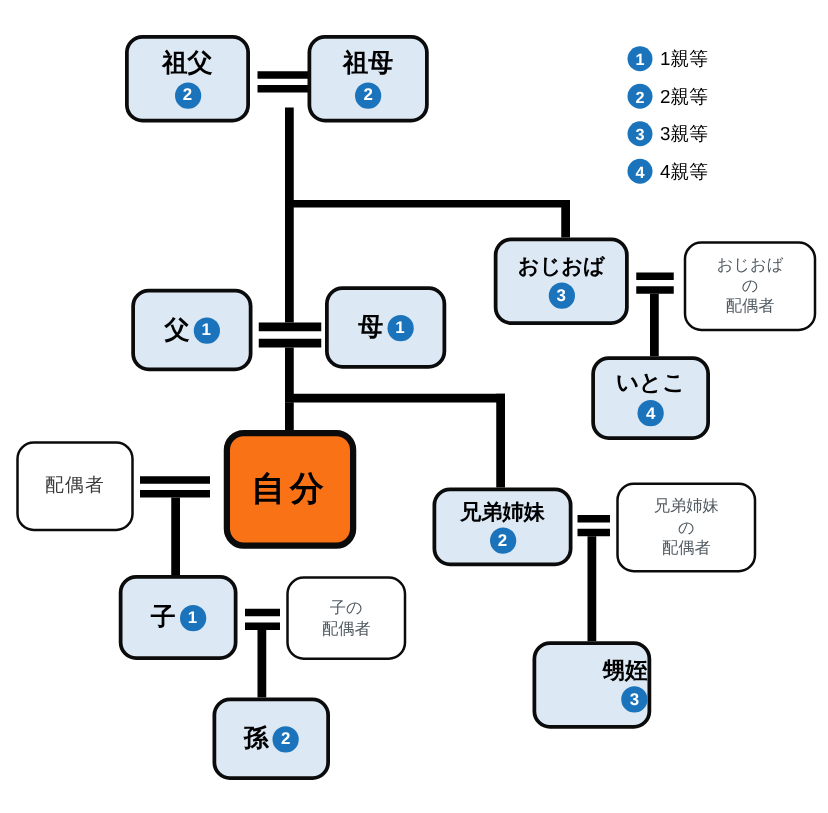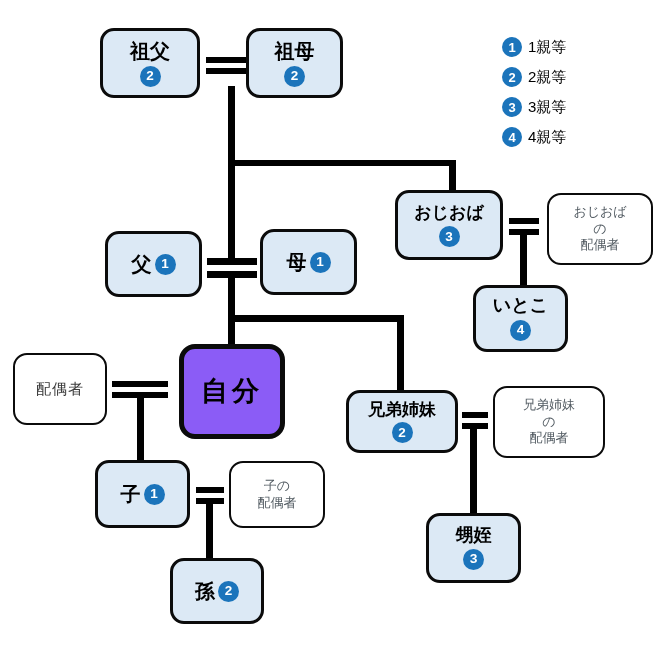--- a/index.html
+++ b/index.html
@@ -25,29 +25,29 @@
   .node .row{display:flex;align-items:center;justify-content:center;gap:3px;}
   .node.white{
     background:#ffffff;
     font-weight:normal;
     color:#515a61;
     font-size:13px;
     line-height:1.3;
     border-width:2.5px;
   }
   .node.self{
-    background:#8b5cf6;
+    background:#f97316;
     border-width:5px;
     border-radius:16px;
     font-size:27px;
     letter-spacing:4px;
   }
   .node.spouse-main{font-size:15px;font-weight:normal;color:#3a3a3a;letter-spacing:1px;}
   .node.small-label{font-size:17px;}
-  .node.mid-label{font-size:18px;font-family:Liberation Mono, monospace;}
+  .node.mid-label{font-size:18px;}
 
   
   .badge{
     width:21px;height:21px;border-radius:50%;
     background:#1b74bb;color:#ffffff;
     font-size:13.5px;font-weight:bold;
     display:inline-flex;align-items:center;justify-content:center;
     flex:0 0 auto;
     line-height:1;
   }
@@ -175,21 +175,21 @@
     <div>配偶者</div>
   </div>
 
   <div class="node" style="left:170px;top:558px;width:94px;height:66px;">
     <span class="row">
       <span>孫</span>
       <span class="badge">2</span>
     </span>
   </div>
 
-  <div class="node mid-label" style="left:426px;top:513px;width:95px;height:70px;">
+  <div class="node mid-label" style="left:426px;top:513px;width:95px;height:70px;align-items:flex-end;">
     <span>甥姪</span>
     <span class="badge below">3</span>
   </div>
 
   <div class="legend">
     <div class="lrow">
       <span class="badge">1</span>
       <span class="ltext">1親等</span>
     </div>
     <div class="lrow">

